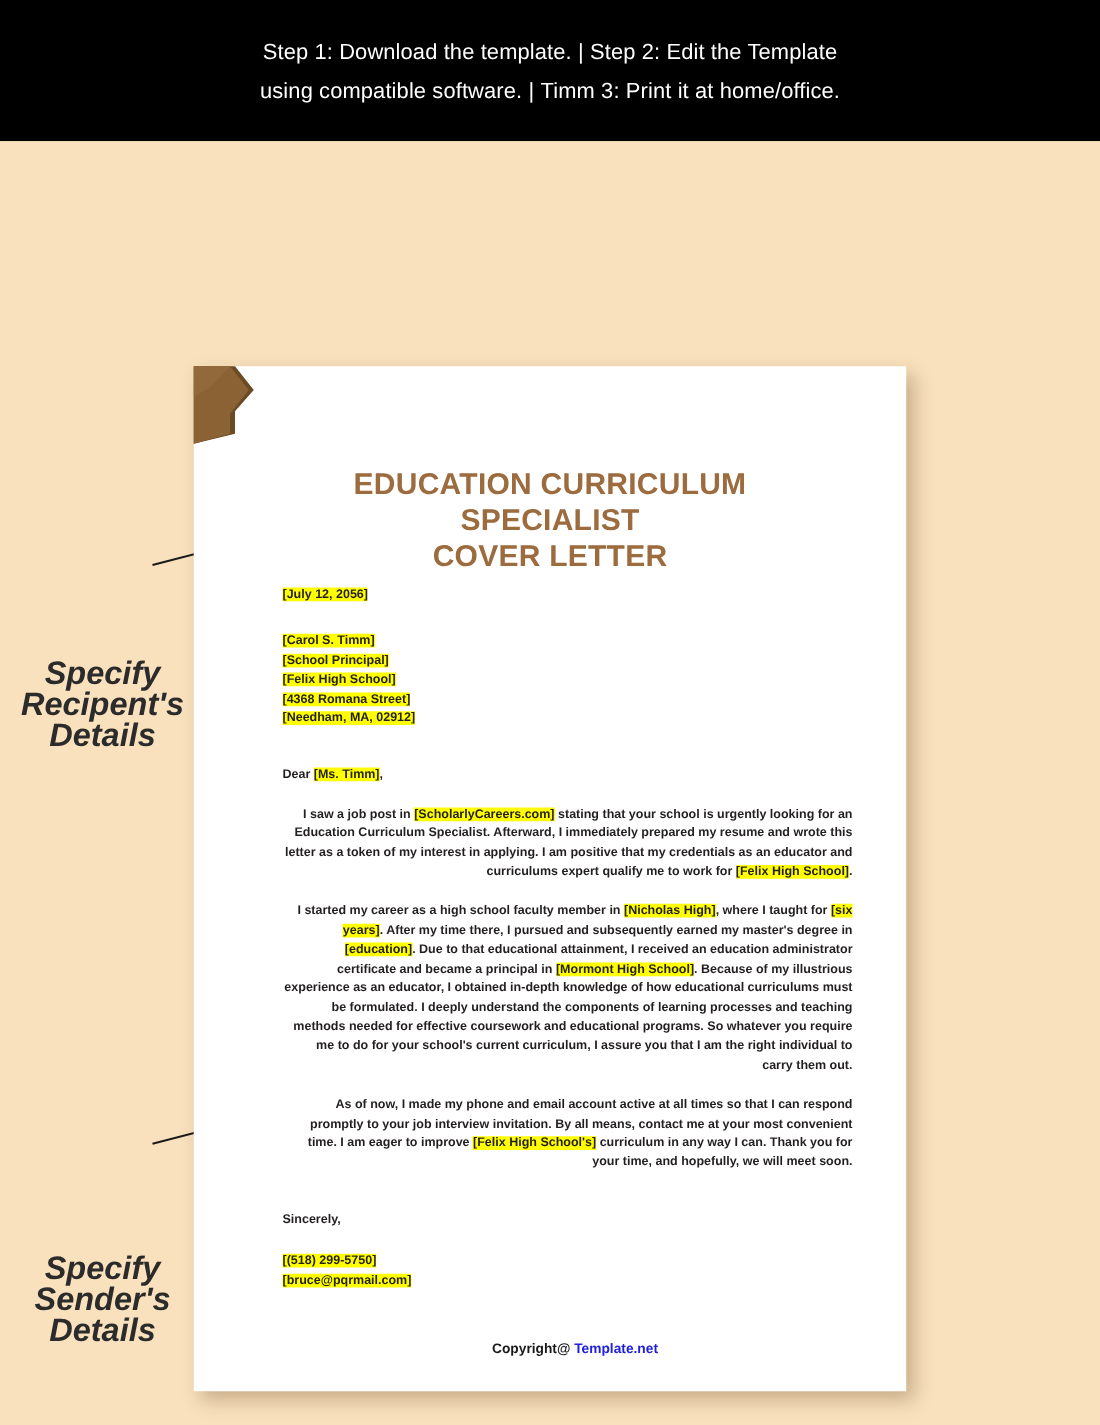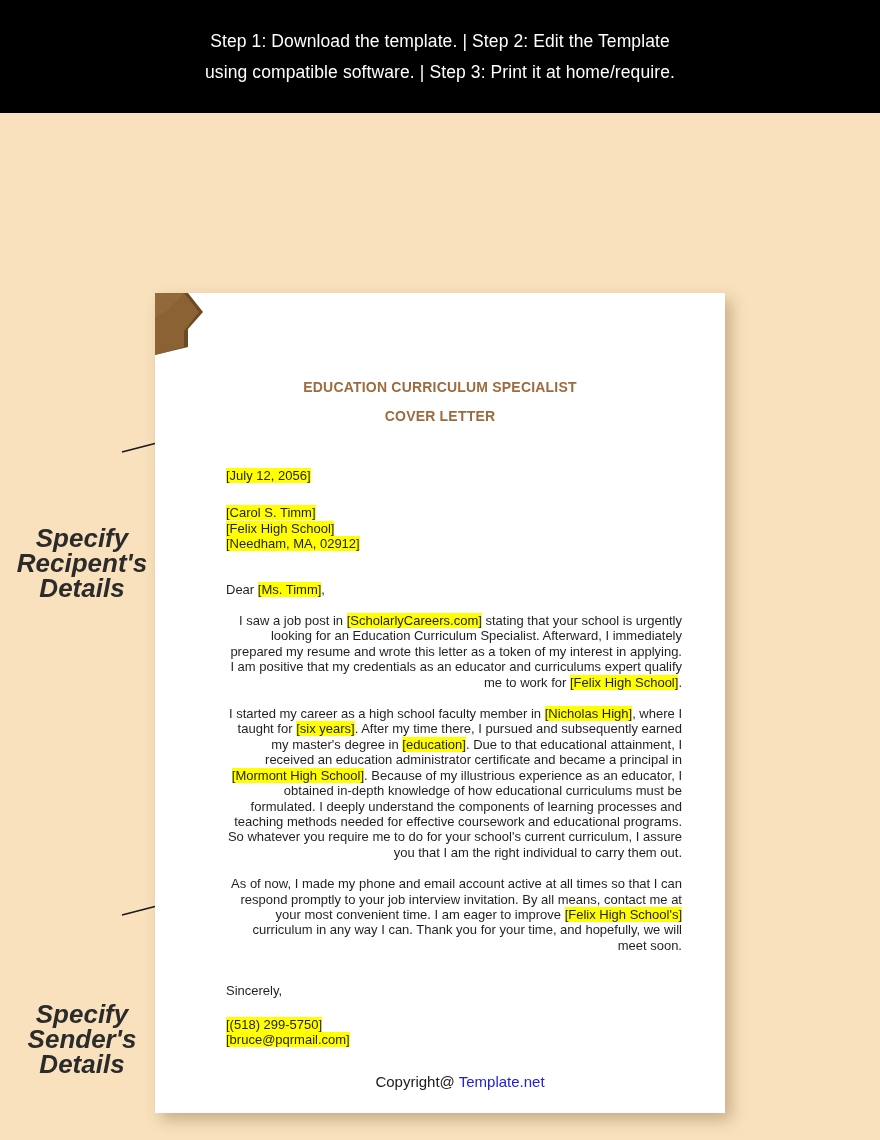--- a/index.html
+++ b/index.html
@@ -78,34 +78,35 @@
     padding: 0;
   }
 
   .doc-title {
     position: absolute;
     left: 55px;
     top: 80px;
     width: 460px;
     text-align: center;
     color: #9c6b3e;
-    font-size: 14px;
+    font-size: 24px;
     font-weight: bold;
     line-height: 29px;
     letter-spacing: .2px;
   }
 
   .letter-body {
     position: absolute;
     left: 71px;
     top: 175px;
     width: 456px;
     color: #231f20;
-    font-size: 13px;
+    font-size: 10px;
     line-height: 15.4px;
+    font-weight: bold;
   }
 
   .hl {
     background: #ffff00;
     color: #231f20;
   }
 
   .blk { margin: 0; }
   .addr-line { display: block; line-height: 15.4px; }
 
@@ -119,23 +120,24 @@
     margin: 0;
   }
 
   
   .copyright {
     position: absolute;
     left: 0;
     top: 780px;
     width: 570px;
     text-align: center;
-    font-size: 15px;
+    font-size: 11px;
     color: #1a1a1a;
     padding-left: 40px;
+    font-weight: bold;
   }
   .copyright .tnet { color: #2020dd; }
 
   
   .annot {
     position: absolute;
     font-style: italic;
     font-weight: bold;
     font-size: 26px;
     line-height: 25px;
@@ -146,21 +148,21 @@
   .annot-recipient { left: 2px; top: 413px; }
   .annot-sender   { left: 2px; top: 889px; }
 
   .leader { position: absolute; overflow: visible; }
 </style>
 </head>
 <body>
 
 <div class="banner">
   <div class="banner-line"><span>Step 1: Download the template.</span><span class="banner-sep">|</span><span>Step 2: Edit the Template</span></div>
-  <div class="banner-line"><span>using compatible software.</span><span class="banner-sep">|</span><span>Step 3: Print it at home/require.</span></div>
+  <div class="banner-line"><span>using compatible software.</span><span class="banner-sep">|</span><span>Timm 3: Print it at home/office.</span></div>
 </div>
 
 <div class="page-area">
 
   <div class="annot annot-recipient">
     <div>Specify</div>
     <div>Recipent's</div>
     <div>Details</div>
   </div>
 
@@ -189,21 +191,23 @@
       <div class="letter-body">
 
         <div class="blk">
           <span class="hl">[July 12, 2056]</span>
         </div>
 
         <div class="gap-22"></div>
 
         <div class="blk">
           <span class="addr-line"><span class="hl">[Carol S. Timm]</span></span>
+          <span class="addr-line"><span class="hl">[School Principal]</span></span>
           <span class="addr-line"><span class="hl">[Felix High School]</span></span>
+          <span class="addr-line"><span class="hl">[4368 Romana Street]</span></span>
           <span class="addr-line"><span class="hl">[Needham, MA, 02912]</span></span>
         </div>
 
         <div class="gap-30"></div>
 
         <div class="blk"><span>Dear </span><span class="hl">[Ms. Timm]</span><span>,</span></div>
 
         <div class="gap-16"></div>
 
         <p class="para"><span>I saw a job post in </span><span class="hl">[ScholarlyCareers.com]</span><span> stating that your school is urgently looking for an Education Curriculum Specialist. Afterward, I immediately prepared my resume and wrote this letter as a token of my interest in applying. I am positive that my credentials as an educator and curriculums expert qualify me to work for </span><span class="hl">[Felix High School]</span><span>.</span></p>

